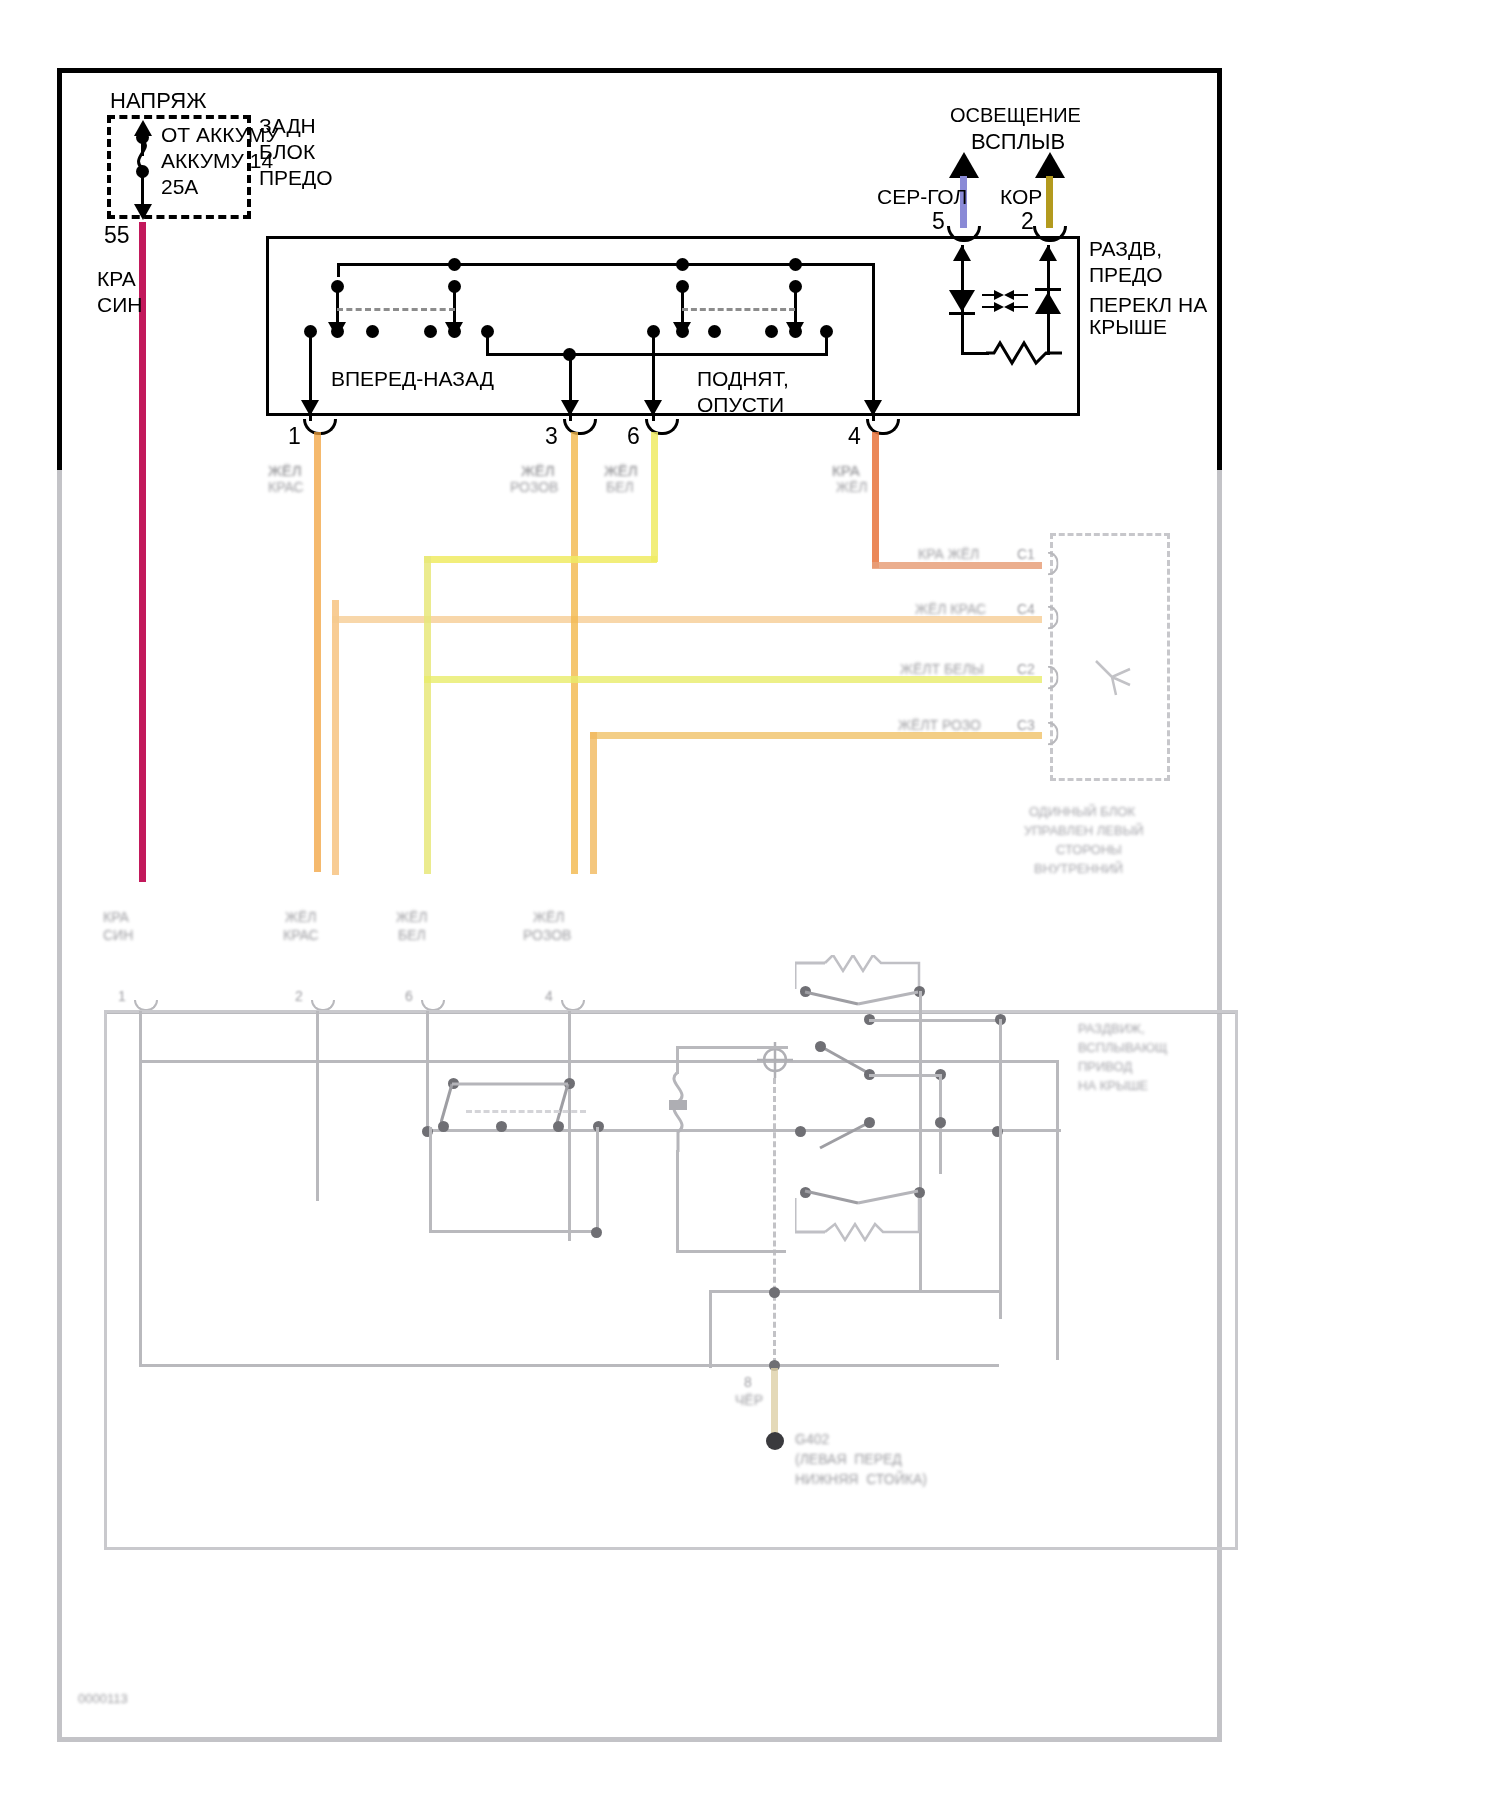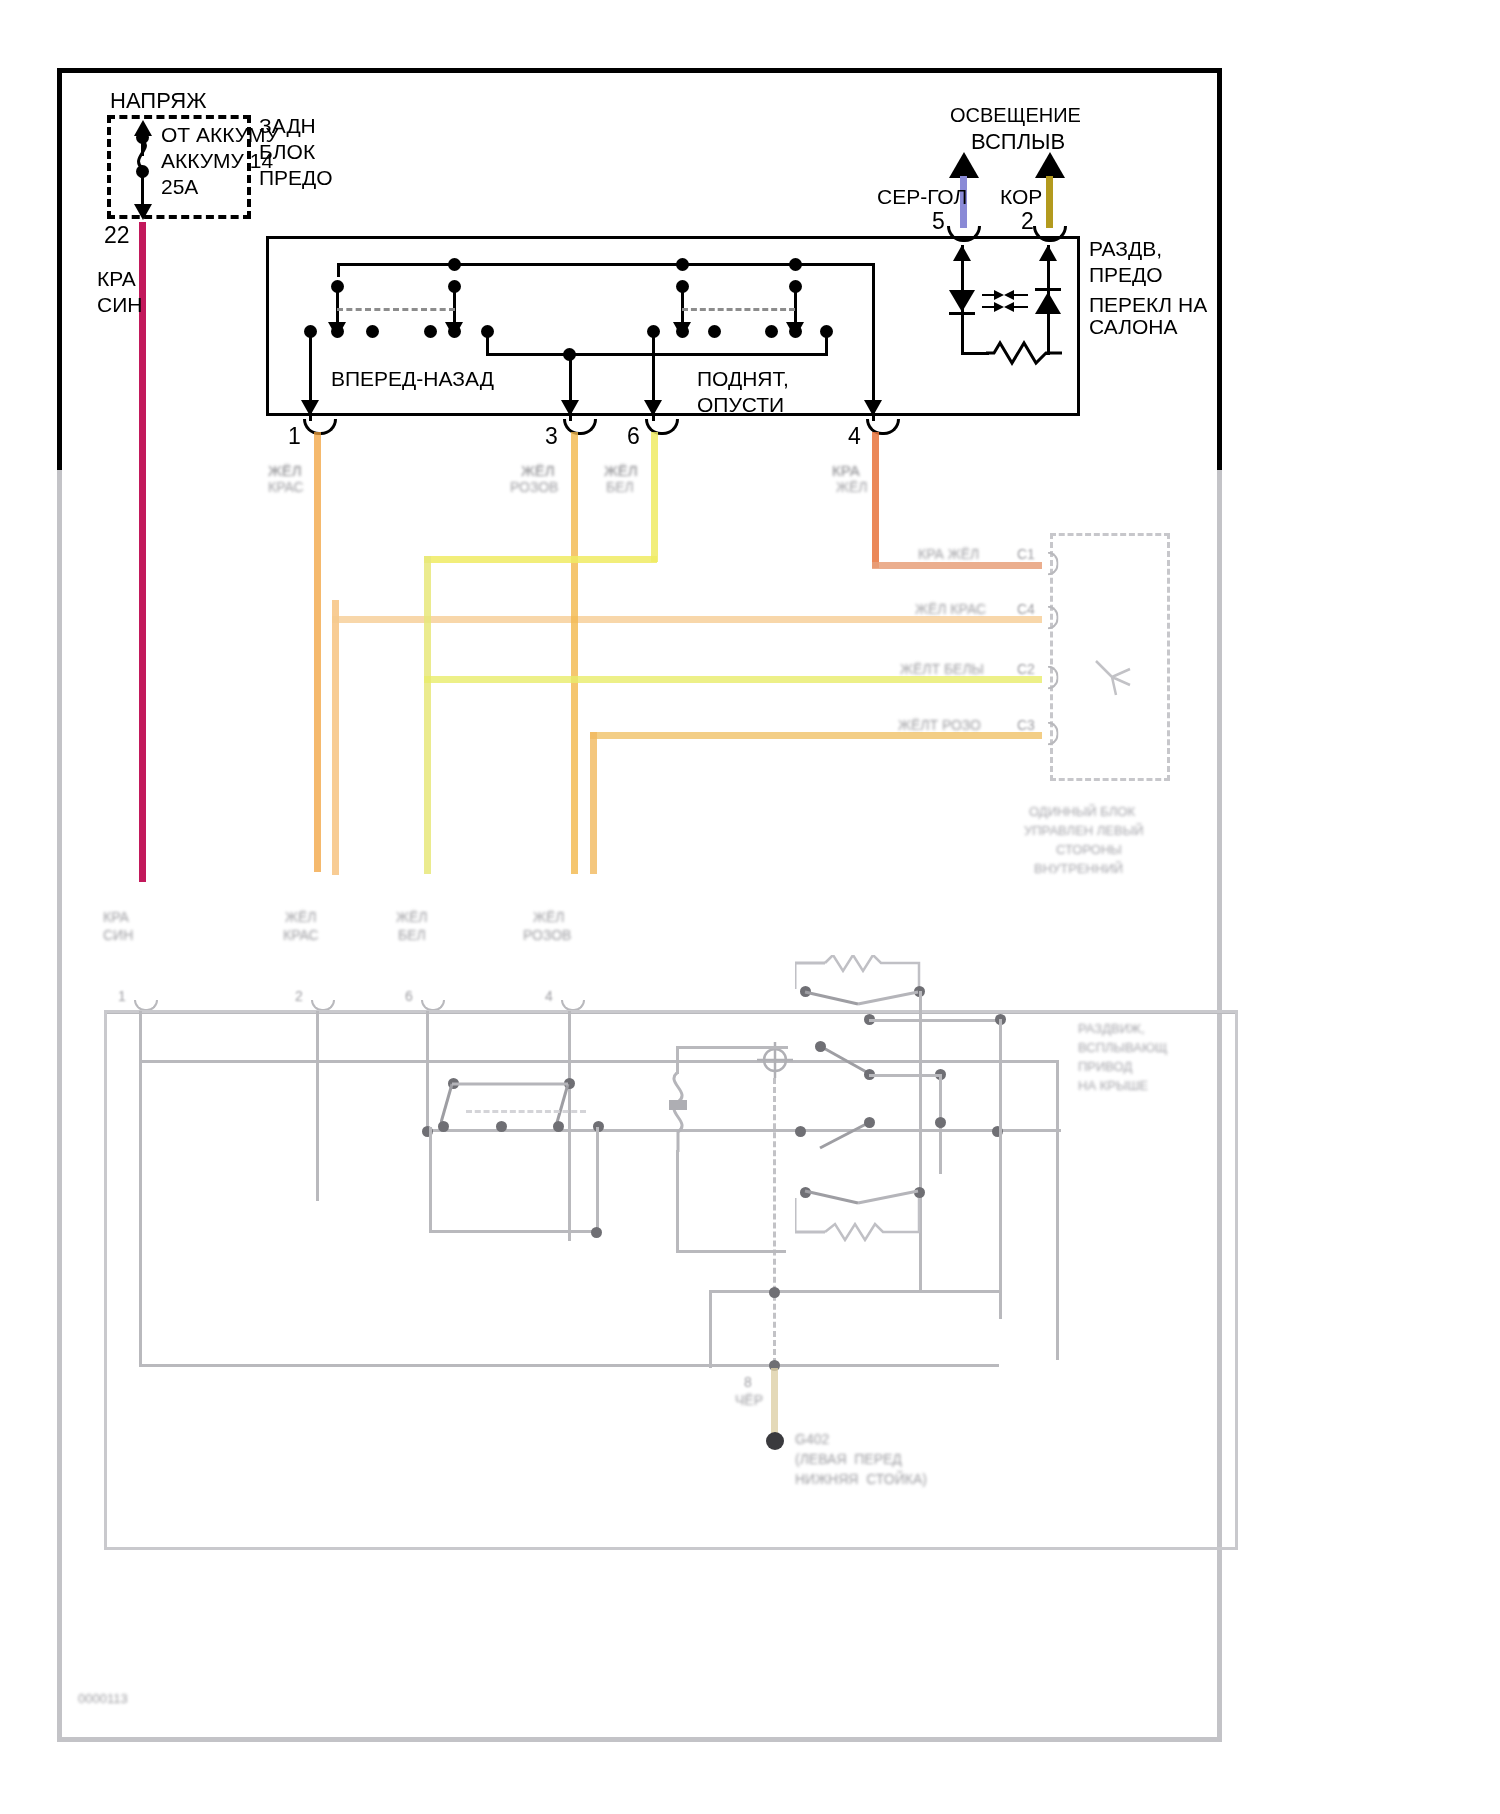--- a/index.html
+++ b/index.html
@@ -102,21 +102,21 @@
   <div class="ar-down" style="left:134px;top:204px;"></div>
 
   <div class="txt" style="left:161px;top:122px;">ОТ АККУМУ</div>
   <div class="txt" style="left:161px;top:148px;">АККУМУ 14</div>
   <div class="txt" style="left:161px;top:174px;">25А</div>
 
   <div class="txt" style="left:259px;top:113px;">ЗАДН</div>
   <div class="txt" style="left:259px;top:139px;">БЛОК</div>
   <div class="txt" style="left:259px;top:165px;">ПРЕДО</div>
 
-  <div class="num" style="left:104px;top:224px;">22</div>
+  <div class="num" style="left:104px;top:224px;">55</div>
 
   <div class="wire w-v" id="pw-wire" style="left:139px;top:222px;height:660px;background:#c2185b;"></div>
   <div class="txt" style="left:97px;top:266px;">КРА</div>
   <div class="txt" style="left:97px;top:292px;">СИН</div>
 
   <div class="txt" style="left:950px;top:103px;font-size:20px;">ОСВЕЩЕНИЕ</div>
   <div class="txt" style="left:971px;top:129px;font-size:22px;">ВСПЛЫВ</div>
 
   <div class="tri-up" style="left:949px;top:152px;"></div>
   <div class="wire w-v" style="left:960px;top:176px;height:52px;background:#8a8ad6;"></div>
@@ -211,21 +211,21 @@
 
   <div class="ln hl" style="left:961px;top:352px;width:28px;"></div>
   <svg class="abs" style="left:986px;top:340px;" width="76" height="26">
     <polyline points="0,13 8,13 14,3 26,23 38,3 50,23 60,13 76,13" stroke="#000" stroke-width="3" fill="none"></polyline>
   </svg>
   <div class="ln hl" style="left:1045px;top:352px;width:5px;"></div>
 
   <div class="txt" style="left:1089px;top:236px;">РАЗДВ,</div>
   <div class="txt" style="left:1089px;top:262px;">ПРЕДО</div>
   <div class="txt" style="left:1089px;top:292px;text-align:right;">ПЕРЕКЛ НА</div>
-  <div class="txt" style="left:1089px;top:314px;">САЛОНА</div>
+  <div class="txt" style="left:1089px;top:314px;">КРЫШЕ</div>
 
   <div class="cup" style="left:303px;top:419px;"></div>
   <div class="num" style="left:288px;top:425px;">1</div>
   <div class="f-txt" style="left:268px;top:462px;color:#6a6a6f;font-size:15px;">ЖЁЛ</div>
   <div class="f-txt" style="left:268px;top:478px;">КРАС</div>
 
   <div class="cup" style="left:563px;top:419px;"></div>
   <div class="num" style="left:545px;top:425px;">3</div>
   <div class="f-txt" style="left:521px;top:462px;color:#6a6a6f;font-size:15px;">ЖЁЛ</div>
   <div class="f-txt" style="left:510px;top:478px;">РОЗОВ</div>

